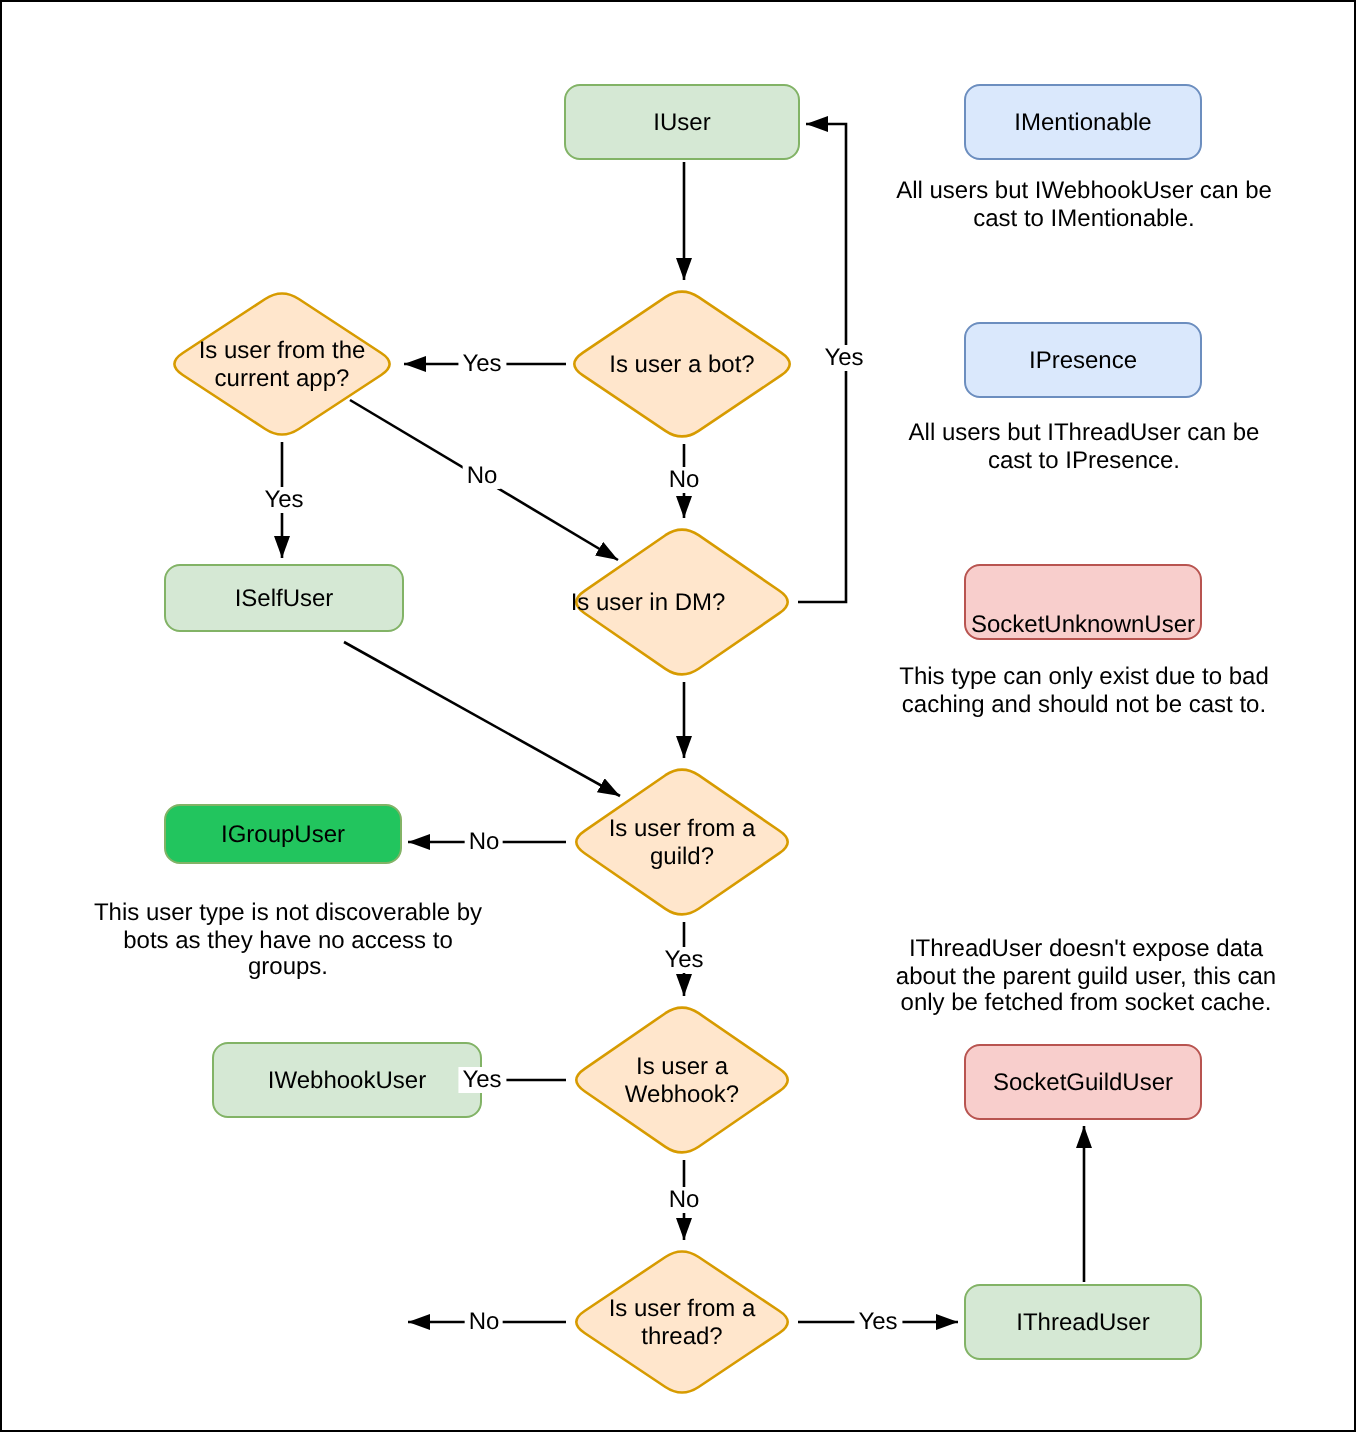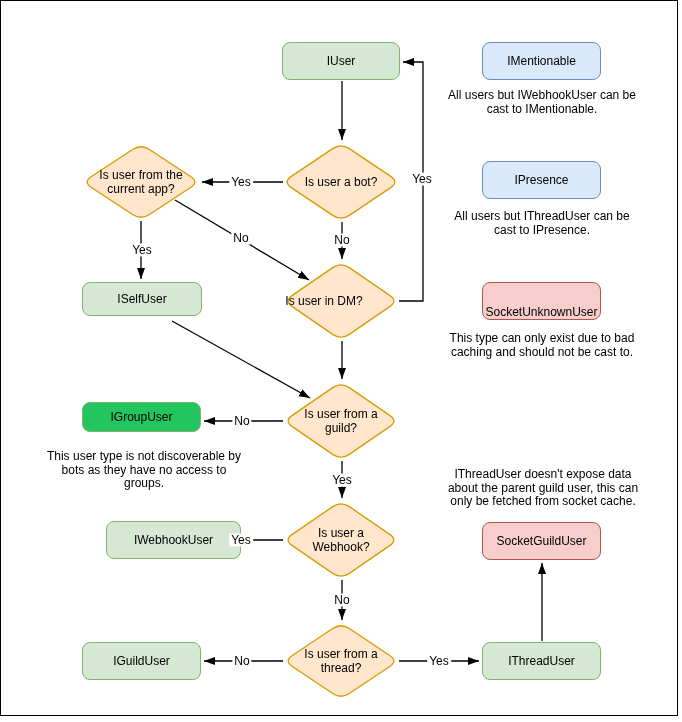--- a/index.html
+++ b/index.html
@@ -118,23 +118,20 @@
         </div>
         <div class="box" style="left:81px;top:281px;width:120px;height:34px;background:#d5e8d4;border-color:#82b366;">
           <span>ISelfUser</span>
         </div>
         <div class="box" style="left:81px;top:401px;width:119px;height:30px;background:#22c55e;border-color:#82b366;">
           <span>IGroupUser</span>
         </div>
         <div class="box" style="left:81px;top:520px;width:135px;height:38px;background:#d5e8d4;border-color:#82b366;margin-left:24px;">
           <span>IWebhookUser</span>
         </div>
-        <div class="box" style="left:81px;top:641px;width:119px;height:38px;background:#d5e8d4;border-color:#82b366;">
-          <span>IGuildUser</span>
-        </div>
         <div class="box" style="left:481px;top:521px;width:119px;height:38px;background:#f8cecc;border-color:#b85450;">
           <span>SocketGuildUser</span>
         </div>
         <div class="box" style="left:481px;top:641px;width:119px;height:38px;background:#d5e8d4;border-color:#82b366;">
           <span>IThreadUser</span>
         </div>
       </div>
     <div id="label-layer" class="layer">
         <div class="dlabel" style="left:340px;top:181px;">Is user a bot?</div>
         <div class="dlabel" style="left:140px;top:181px;">Is user from the

